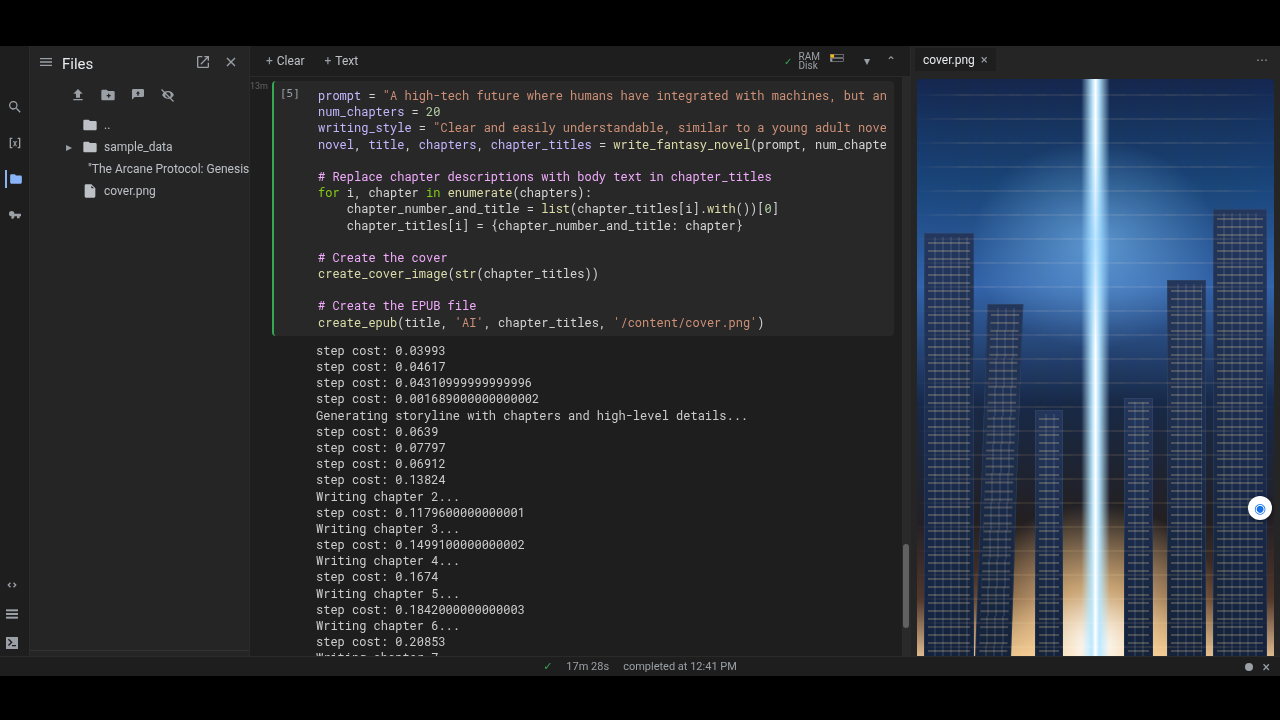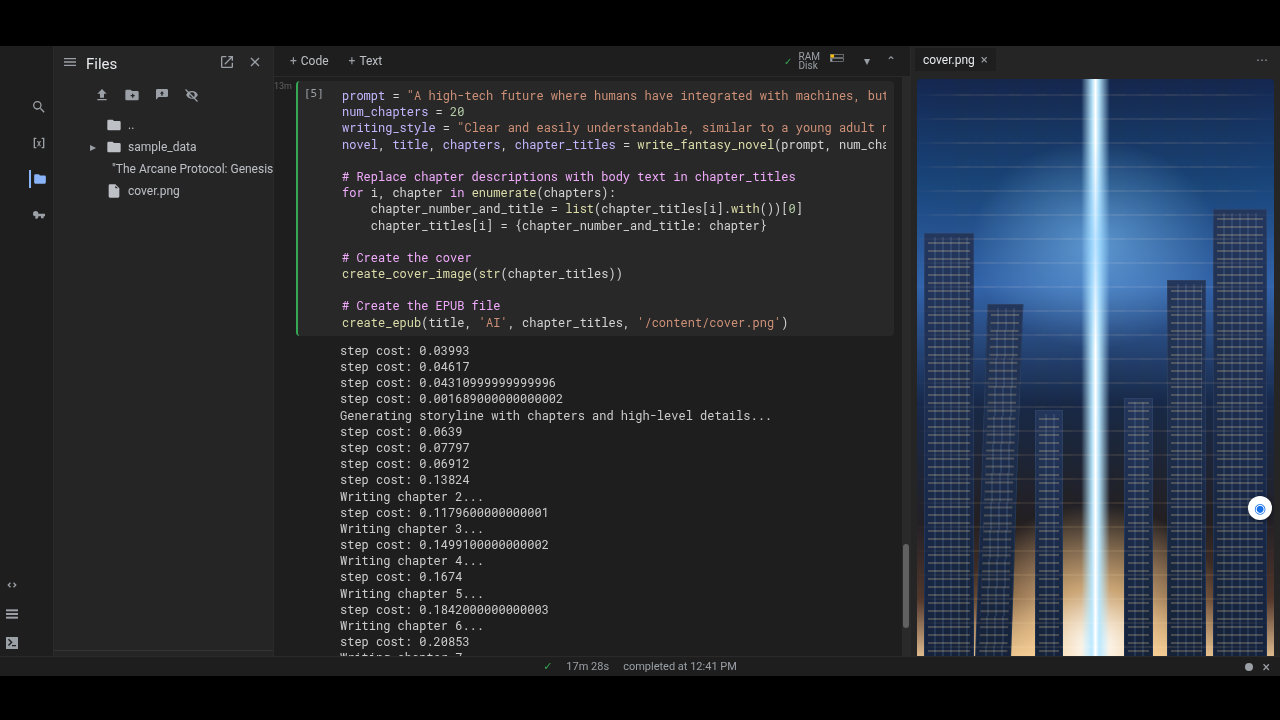--- a/index.html
+++ b/index.html
@@ -1,17 +1,17 @@
 <!DOCTYPE html>
 <html><head>
 <meta charset="utf-8">
 <style>
 * { margin:0; padding:0; box-sizing:border-box; }
 body { background:#000; font-family:Roboto,Arial,sans-serif; font-size:12px; color:#e8eaed; overflow:hidden; width:1280px; height:720px; }
-.app { position:absolute; top:46px; left:0; right:0; bottom:44px; background:#1e1e1e; display:flex;padding-left:24px; }
+.app { position:absolute; top:46px; left:0; right:0; bottom:44px; background:#1e1e1e; display:flex; }
 .iconrail { width:30px; background:#1e1e1e; display:flex; flex-direction:column; align-items:center; padding-top:52px; gap:18px; border-right:1px solid #2a2a2a; }
 .iconrail .ri { width:18px; height:18px; display:flex; align-items:center; justify-content:center; color:#9aa0a6; cursor:pointer; }
 .iconrail .ri.active { color:#8ab4f8; border-left:2px solid #8ab4f8; margin-left:-2px; padding-left:2px; }
 .sidebar { width:220px; background:#252526; display:flex; flex-direction:column; border-right:1px solid #2a2a2a; }
 .sb-hdr { display:flex; align-items:center; padding:6px 8px; gap:8px; }
 .sb-hdr .burger { color:#9aa0a6; }
 .sb-hdr .title { font-size:15px; color:#e8eaed; flex:1; }
 .sb-hdr .ib { color:#9aa0a6; cursor:pointer; padding:2px; }
 .sb-tools { display:flex; gap:14px; padding:6px 10px 8px 40px; color:#9aa0a6; }
 .sb-tools span { cursor:pointer; }
@@ -29,21 +29,21 @@
 .spacer { flex:1; }
 .gauge { display:flex; align-items:center; gap:6px; color:#9aa0a6; font-size:10px; padding:0 6px; cursor:pointer; }
 .gauge .ticks { display:flex; flex-direction:column; line-height:9px; }
 .caret-btn, .up-btn { color:#9aa0a6; padding:2px 6px; cursor:pointer; }
 .notebook { flex:1; display:flex; overflow:hidden; }
 .gutter { width:18px; text-align:right; padding:4px 2px 0 0; color:#616161; font-size:9px; }
 .cell { flex:1; overflow:auto; padding:4px 0 4px 4px; }
 .cell-code { position:relative; background:#282828; border-radius:4px; padding:6px 8px 6px 44px; margin:0 8px 6px 0; border-left:2px solid #34a853; }
 .run-ind { position:absolute; left:6px; top:6px; color:#9aa0a6; font-size:11px; font-family:monospace; }
 pre.code { font-family:'Roboto Mono',Consolas,monospace; font-size:12px; line-height:1.35; color:#d4d4d4; white-space:pre; overflow-x:auto; }
-pre.code .kw{color:#f0abfc;} pre.code .str{color:#ce9178;} pre.code .fn{color:#dcdcaa;} pre.code .cm{color:#f0abfc;} pre.code .num{color:#b5cea8;} pre.code .id{color:#c4b5fd;}
+pre.code .kw{color:#84cc16;} pre.code .str{color:#ce9178;} pre.code .fn{color:#dcdcaa;} pre.code .cm{color:#f0abfc;} pre.code .num{color:#b5cea8;} pre.code .id{color:#c4b5fd;}
 pre.out { font-family:'Roboto Mono',Consolas,monospace; font-size:12px; line-height:1.35; color:#cccccc; padding:0 8px 4px 44px; white-space:pre; }
 .scroll-ind { width:8px; background:#2a2a2a; position:relative; }
 .scroll-ind::after { content:""; position:absolute; right:1px; top:78%; width:6px; height:14%; background:#616161; border-radius:3px; }
 .preview { width:370px; background:#252526; border-left:1px solid #2a2a2a; display:flex; flex-direction:column; }
 .pv-tabs { display:flex; align-items:center; padding:2px 4px; gap:4px; }
 .pv-tab { display:flex; align-items:center; gap:6px; padding:4px 8px; background:#1e1e1e; border-radius:3px 3px 0 0; font-size:12px; color:#e8eaed; }
 .pv-tab .x { color:#9aa0a6; cursor:pointer; font-size:13px; }
 .pv-tabs .more { margin-left:auto; color:#9aa0a6; cursor:pointer; padding:0 6px; letter-spacing:2px; }
 .pv-img { flex:1; margin:6px; border-radius:3px; overflow:hidden; position:relative; background:linear-gradient(180deg,#0a1a3a 0%,#103a6b 18%,#2a5aa0 35%,#0e1c34 55%,#1a120a 75%,#4a2a10 88%,#ffd79a 100%); }
 .pv-img::before { content:""; position:absolute; inset:0; background:
@@ -152,21 +152,21 @@
       <span>Disk</span>
       <div class="bar"></div>
       <span>201.76 GB available</span>
     </div>
   </div>
 
   <div class="main">
     <div class="toolbar">
       <div class="tbtn">
           <span class="plus">+</span>
-          <span>Code</span>
+          <span>Clear</span>
         </div>
       <div class="tbtn">
           <span class="plus">+</span>
           <span>Text</span>
         </div>
       <div class="spacer"></div>
       <div class="gauge">
         <span style="color:#34a853">✓</span>
         <div class="ticks">
             <span>RAM</span>

